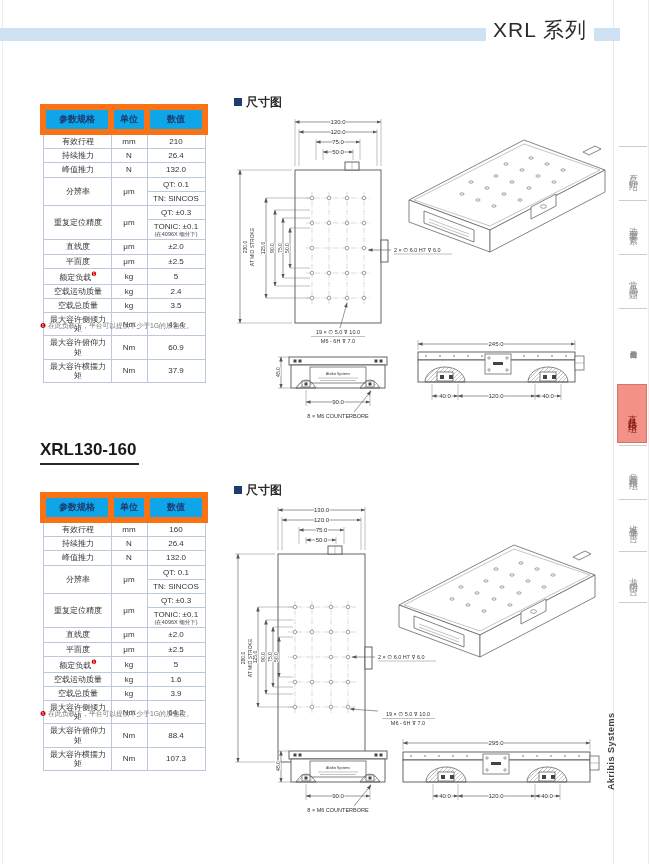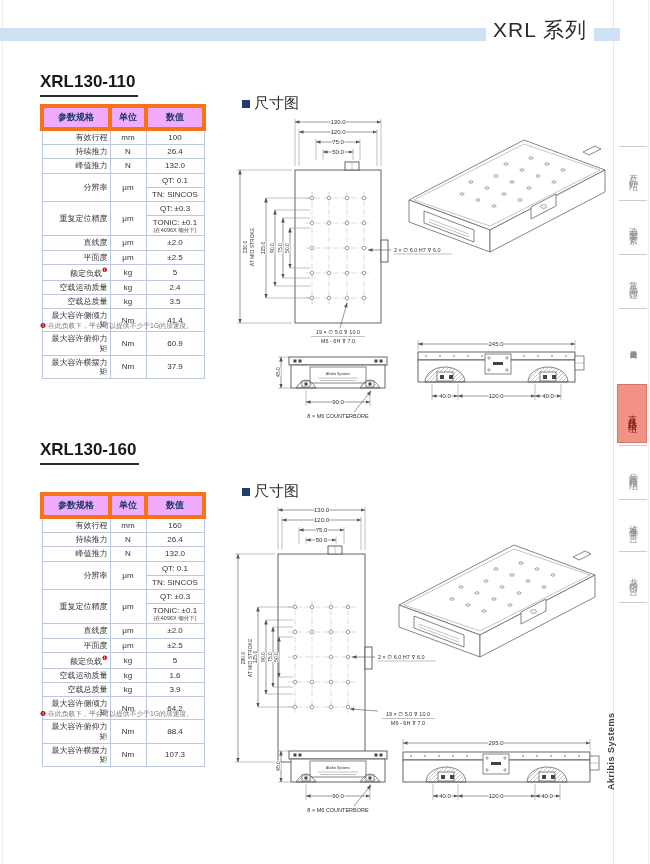--- a/index.html
+++ b/index.html
@@ -9,31 +9,31 @@
   
   .band{position:absolute;left:0;top:28px;width:620px;height:13px;background:#cfe2f3;}
   .series-title{position:absolute;top:16px;right:56px;font-size:21px;color:#2b2b2b;
         background:#fff;padding:0 7px;letter-spacing:1px;z-index:2;}
   
   .model-title{position:absolute;left:40px;font-size:17px;font-weight:bold;color:#1a1a1a;
         border-bottom:2px solid #2b2b2b;padding:0 3px 3px 0;display:inline-block;}
   
   .tblwrap{position:absolute;left:40px;}
   table.spec{border-collapse:collapse;table-layout:fixed;width:162px;border:1px solid #7e9ac6;}
-  table.spec th{background:#f0abfc;color:#1d3a6e;font-size:9px;font-weight:bold;
-        padding:3px 0;border:4px solid #f97316;text-align:center;}
+  table.spec th{background:#0ea5e9;color:#1d3a6e;font-size:9px;font-weight:bold;
+        padding:3px 0;border:6px solid #f97316;text-align:center;}
   table.spec td{border:1px solid #bcc9dc;font-size:8px;color:#333;text-align:center;
         padding:2px 2px;line-height:1.15;}
-  table.spec td.p{text-align:right;padding-left:4px;margin-top:29px;}
+  table.spec td.p{text-align:center;padding-left:4px;margin-top:29px;}
   table.spec .sub{display:block;font-size:5.5px;line-height:1.1;color:#444;}
   sup.red{color:#d40000;font-size:6px;vertical-align:super;}
   .footnote{position:absolute;left:40px;font-size:6.8px;color:#777;}
   .footnote .mk{color:#d40000;margin-right:2px;}
   
-  .sec-label{position:absolute;font-size:15px;font-weight:normal;color:#2b2b2b;margin-left:8px;}
+  .sec-label{position:absolute;font-size:12px;font-weight:bold;color:#2b2b2b;}
   .sec-label .sq{display:inline-block;width:8px;height:8px;background:#1e3c6e;margin-right:4px;}
   
   .tab{position:absolute;right:3px;width:28px;display:flex;align-items:center;justify-content:center;
        writing-mode:vertical-rl;text-orientation:upright;font-size:9px;letter-spacing:3px;
        color:#8f8f8f;border-top:1px solid #cdcdcd;cursor:pointer;}
   .tab.small{font-size:6.5px;letter-spacing:0;}
   .tab.active{background:#f29287;color:#7d140b;border:1px solid #d4756a;}
   .tab.last{border-bottom:1px solid #cdcdcd;}
   .brand-v{position:absolute;left:616px;top:780px;transform:rotate(-90deg);
        transform-origin:left bottom;font-size:9px;font-weight:bold;color:#3d3d3d;
@@ -69,41 +69,40 @@
   <div class="tab" style="top:146px;height:50px;">产品介绍</div>
   <div class="tab" style="top:200px;height:50px;">选型要素</div>
   <div class="tab" style="top:254px;height:50px;">常见问题</div>
   <div class="tab small" style="top:308px;height:74px;">龙门平台的运动控制介绍</div>
   <div class="tab active" style="top:384px;height:57px;">直线模组</div>
   <div class="tab" style="top:445px;height:50px;">音圈模组</div>
   <div class="tab" style="top:499px;height:48px;">堆叠平台</div>
   <div class="tab last" style="top:551px;height:50px;">龙门平台</div>
   <div class="brand-v">Akribis Systems</div>
 
-  <div class="model-title" style="top:72px;">XRL130-110</div>
 
   <div class="tblwrap" style="top:104px;">
     <table class="spec">
       <colgroup>
           <col style="width:68px">
           <col style="width:36px">
           <col style="width:58px">
         </colgroup>
       <thead>
           <tr>
         <th>参数规格</th>
         <th>单位</th>
         <th>数值</th>
       </tr>
         </thead>
       <tbody>
         <tr>
           <td class="p">有效行程</td>
           <td>mm</td>
-          <td>100</td>
+          <td>210</td>
           </tr>
         <tr>
           <td class="p">持续推力</td>
           <td>N</td>
           <td>26.4</td>
           </tr>
         <tr>
           <td class="p">峰值推力</td>
           <td>N</td>
           <td>132.0</td>

